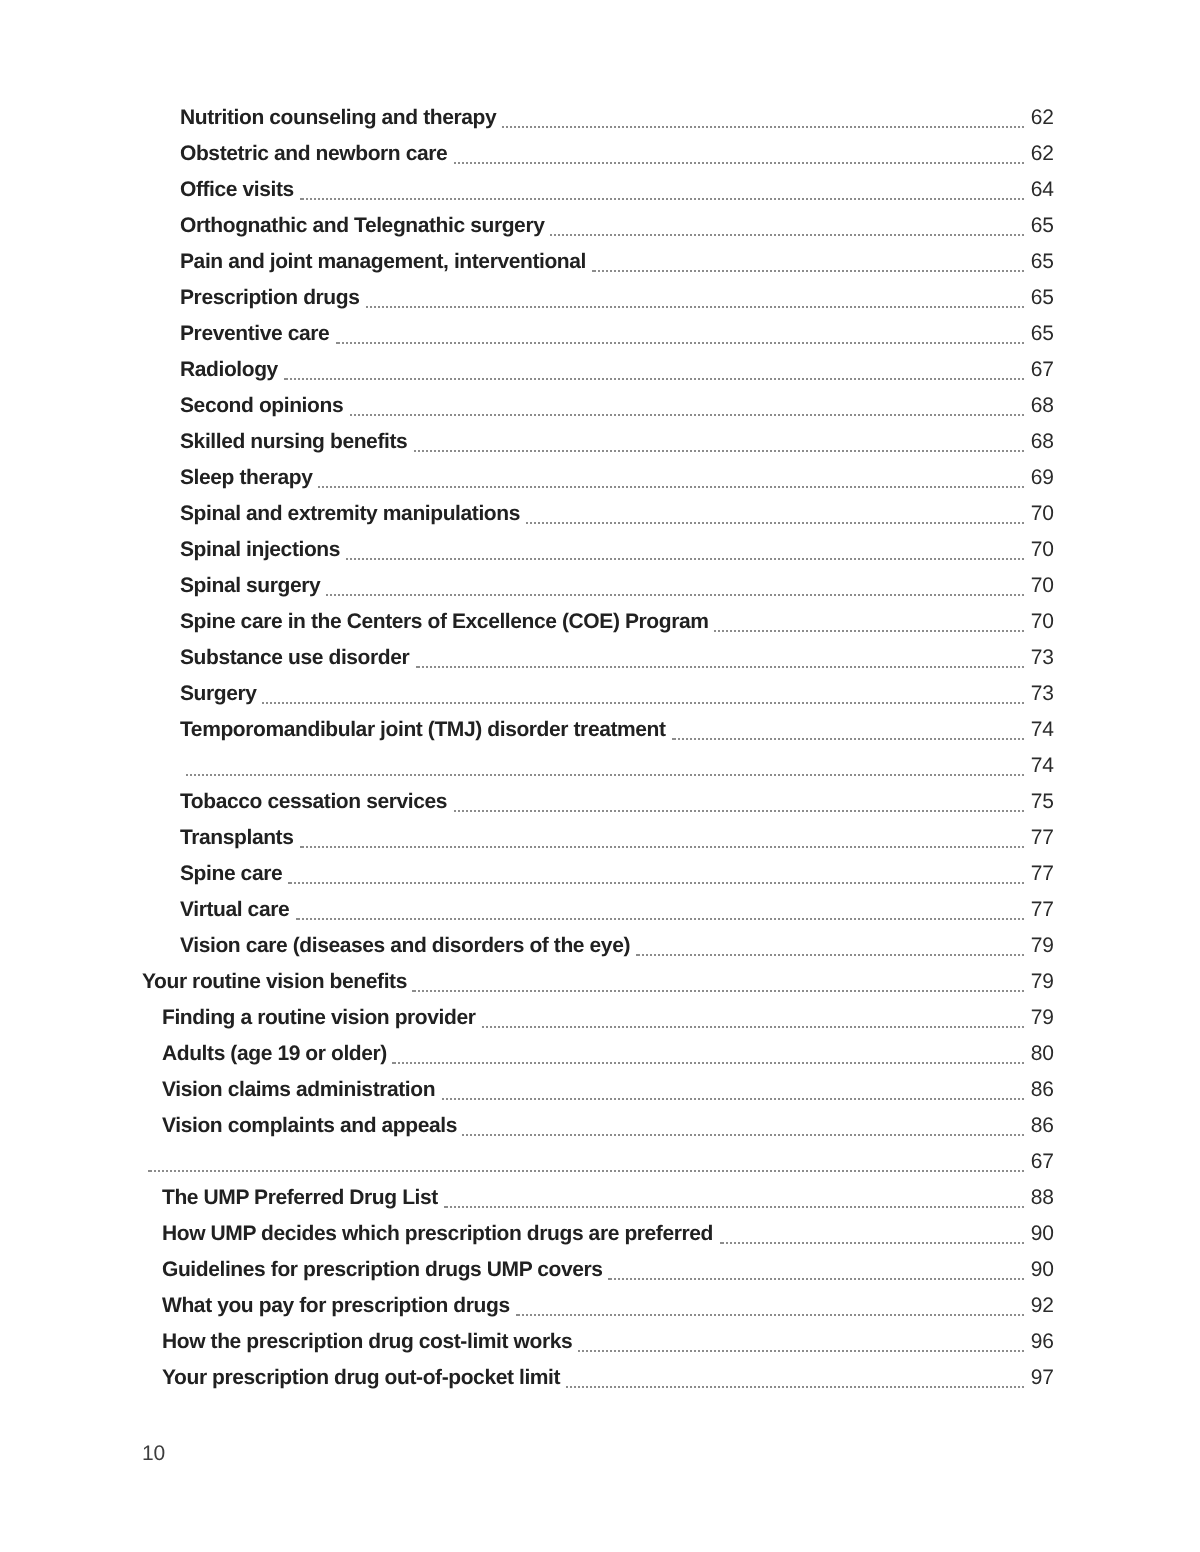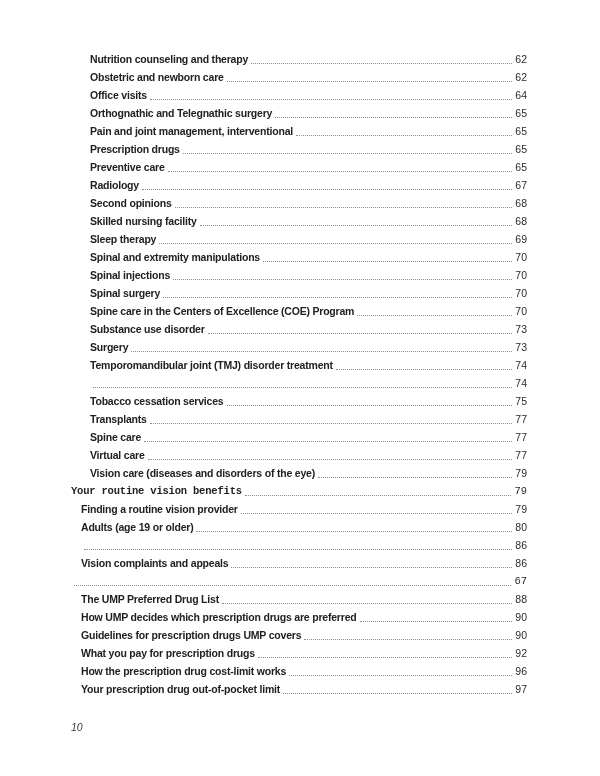--- a/index.html
+++ b/index.html
@@ -40,32 +40,31 @@
     min-width: 8px;
     align-self: flex-end;
     border-bottom: 1.5px dotted #8c8c8c;
     margin: 0 3px 4px 3px;
   }
   .row .page {
     font-weight: 400;
     color: #2b2b2b;
     letter-spacing: 0;
   }
-  .lvl1 { padding-left: 0; font-family: Liberation Mono, monospace; }
+  .lvl1 { padding-left: 0; }
   .lvl2 { padding-left: 10px; }
   .lvl3 { padding-left: 19px; }
   #footer {
     position: absolute;
     left: 71px;
     right: 73px;
     top: 721px;
     display: flex;
     align-items: baseline;
     font-size: 10.5px;
-    font-style: italic;
     color: #3d3d3d;
     letter-spacing: -0.1px;
   }
 </style>
 </head>
 <body>
 
 <div id="page">
 
   <div id="toc">
@@ -117,21 +116,21 @@
       <span class="page">67</span>
     </div>
 
     <div class="row lvl3">
       <span class="label">Second opinions</span>
       <span class="leader"></span>
       <span class="page">68</span>
     </div>
 
     <div class="row lvl3">
-      <span class="label">Skilled nursing facility</span>
+      <span class="label">Skilled nursing benefits</span>
       <span class="leader"></span>
       <span class="page">68</span>
     </div>
 
     <div class="row lvl3">
       <span class="label">Sleep therapy</span>
       <span class="leader"></span>
       <span class="page">69</span>
     </div>
 
@@ -225,20 +224,21 @@
     </div>
 
     <div class="row lvl2">
       <span class="label">Adults (age 19 or older)</span>
       <span class="leader"></span>
       <span class="page">80</span>
     </div>
 
 
     <div class="row lvl2">
+      <span class="label">Vision claims administration</span>
       <span class="leader"></span>
       <span class="page">86</span>
     </div>
 
     <div class="row lvl2">
       <span class="label">Vision complaints and appeals</span>
       <span class="leader"></span>
       <span class="page">86</span>
     </div>
 

